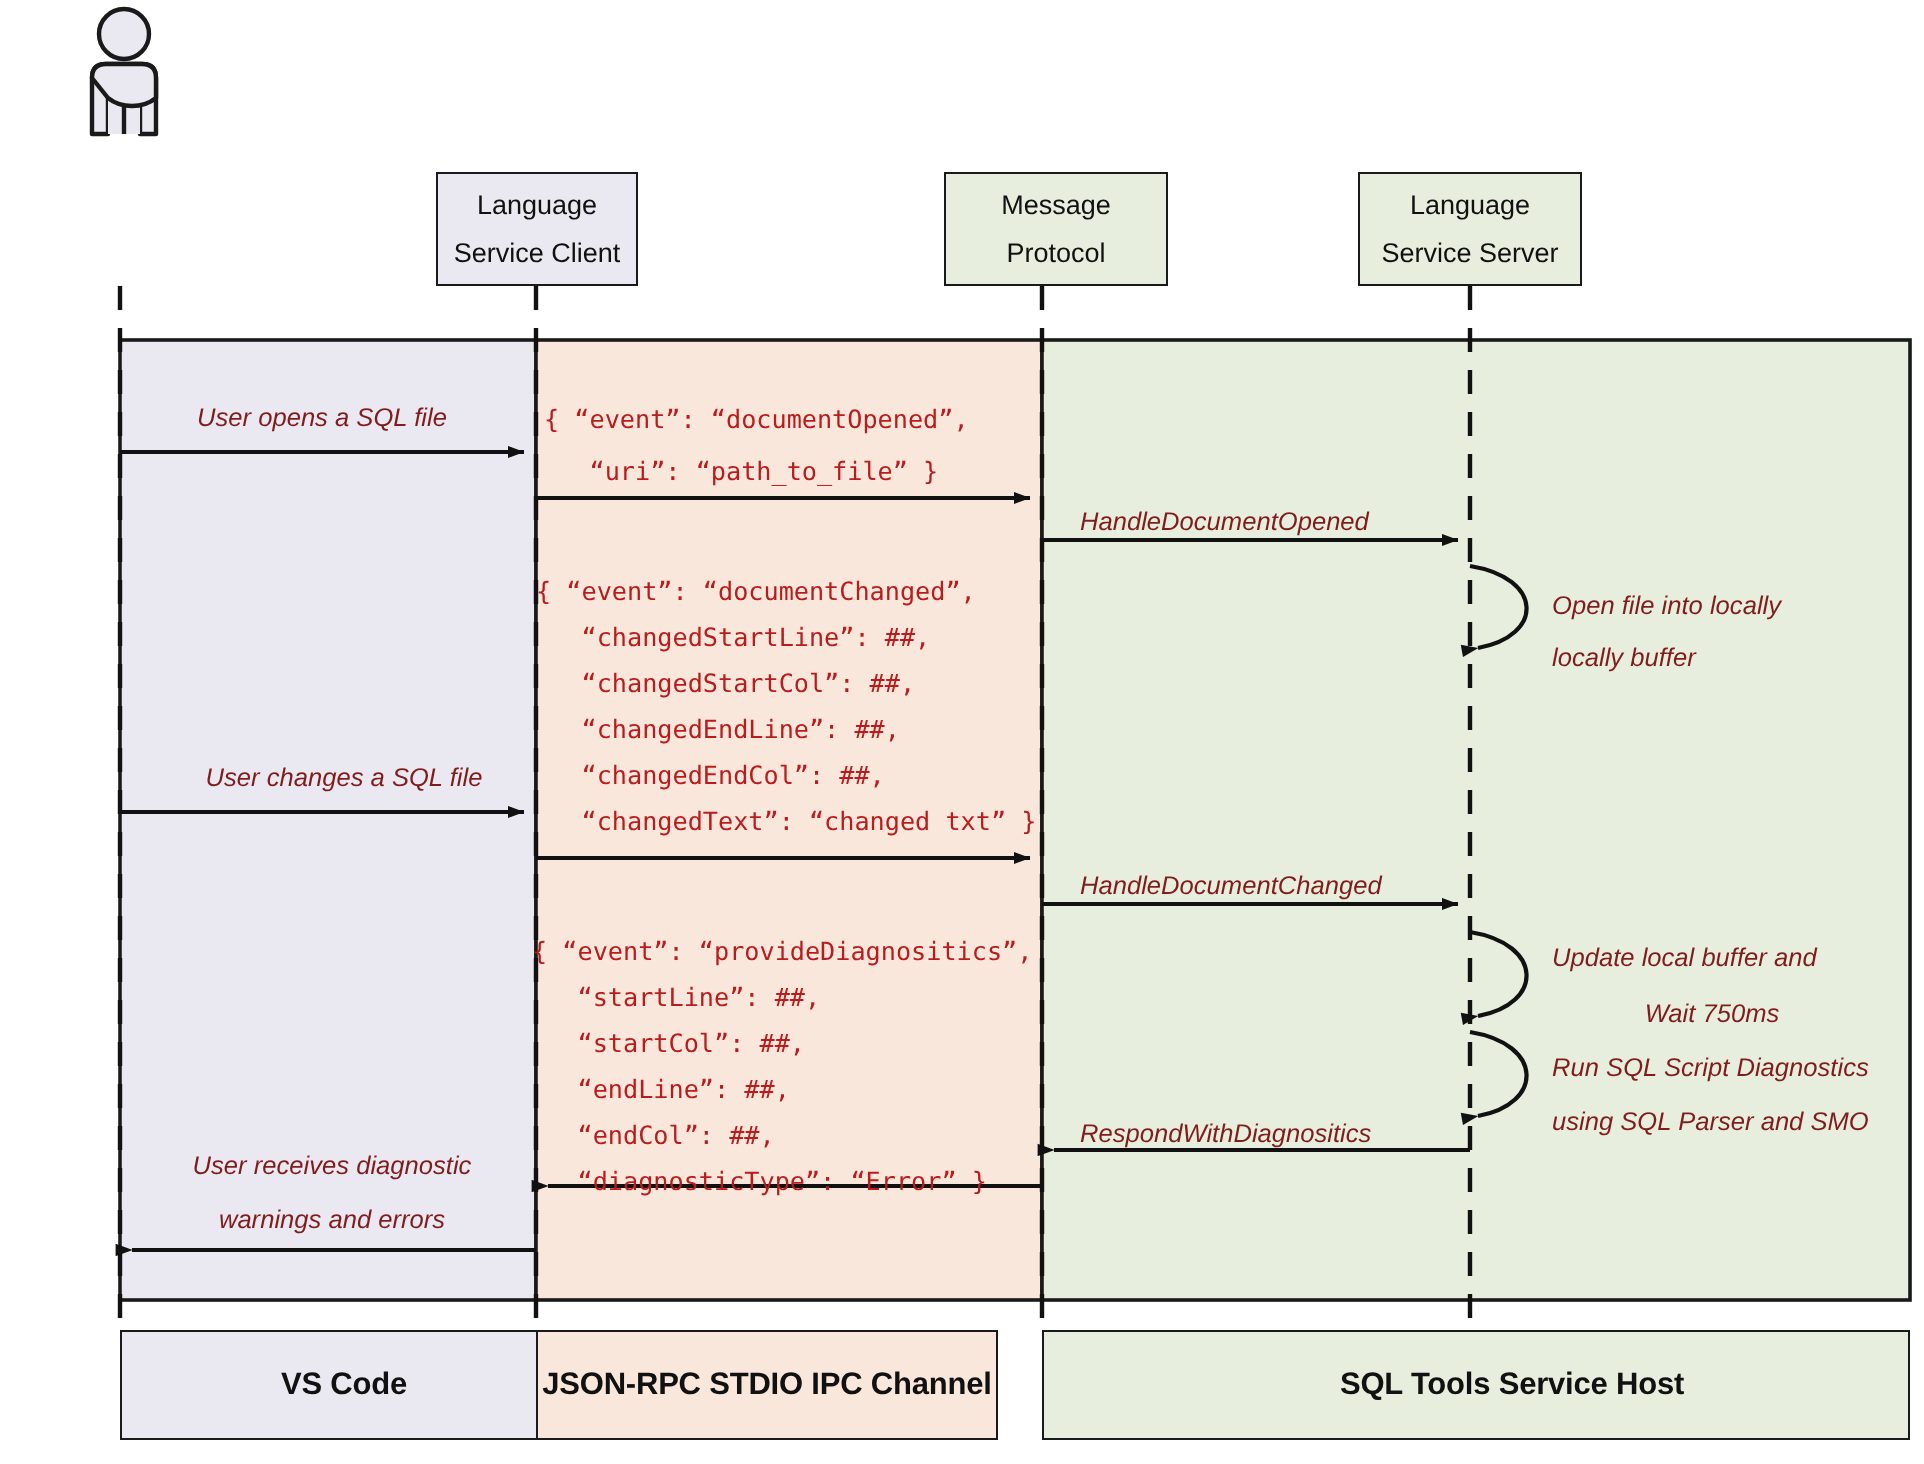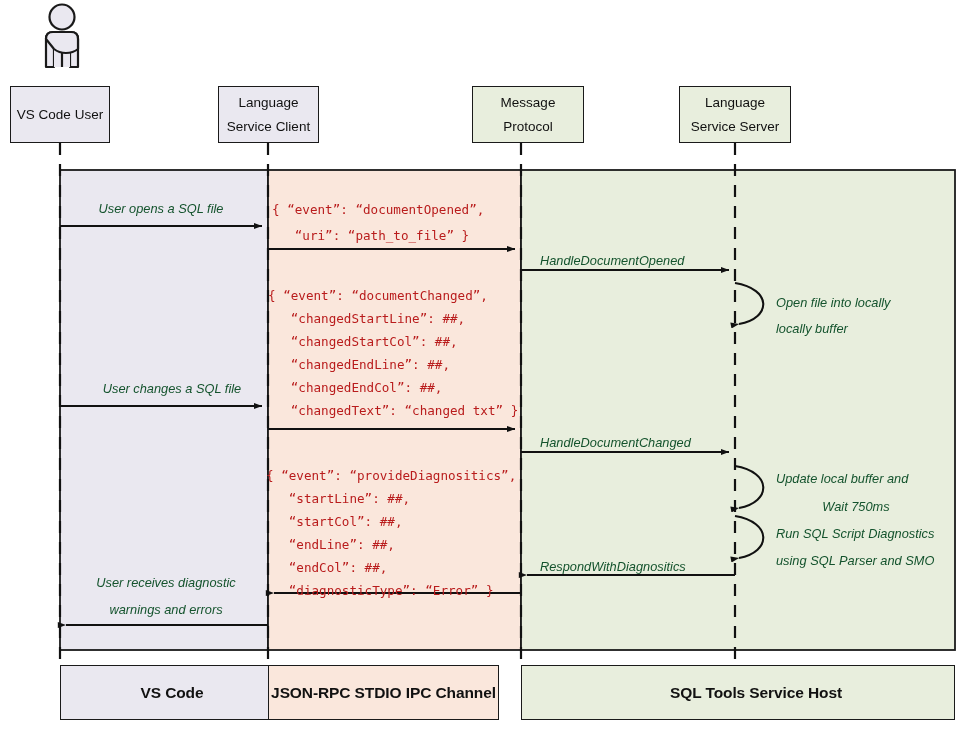--- a/index.html
+++ b/index.html
@@ -18,21 +18,21 @@
 
   .footcell{
     position:absolute;border:1.6px solid #1a1a1a;box-sizing:border-box;
     display:flex;align-items:center;justify-content:center;
     font-size:15.5px;font-weight:bold;letter-spacing:-0.1px;
   }
   .footcell.lav{background:#eae8f0;}
   .footcell.peach{background:#fae7dc;}
   .footcell.grn{background:#e8eedd;}
 
-  .lbl{position:absolute;font-style:italic;font-size:12.8px;color:#14532d;
+  .lbl{position:absolute;font-style:italic;font-size:12.8px;color:#7f1d1d;
        white-space:nowrap;line-height:1.0;}
   .lbl.ctr{transform:translateX(-50%);text-align:center;}
 
   .code{position:absolute;font-family:"DejaVu Sans Mono",monospace;
         font-size:12.6px;color:#b91c1c;white-space:pre;line-height:1.0;}
 
   .vsclabel{font-size:13.5px;}
 </style>
 </head>
 <body>
@@ -82,23 +82,20 @@
       <line x1="268" y1="625" x2="66" y2="625" marker-end="url(#ahl)"></line>
     </g>
 
     <g stroke="#111" stroke-width="2.1" fill="none">
       <path d="M735,283 C772,289 772,318 739,324" marker-end="url(#ahl)"></path>
       <path d="M735,466 C772,472 772,502 739,508" marker-end="url(#ahl)"></path>
       <path d="M735,516 C772,522 772,552 739,558" marker-end="url(#ahl)"></path>
     </g>
   </svg>
 
-  <div class="lifebox lav" style="left:10px;top:86px;width:100px;height:57px;">
-    <span class="vsclabel">VS Code User</span>
-  </div>
 
   <div class="lifebox lav" style="left:218px;top:86px;width:101px;height:57px;">
     <span>Language</span>
     <span>Service Client</span>
   </div>
 
   <div class="lifebox grn" style="left:472px;top:86px;width:112px;height:57px;">
     <span>Message</span>
     <span>Protocol</span>
   </div>

